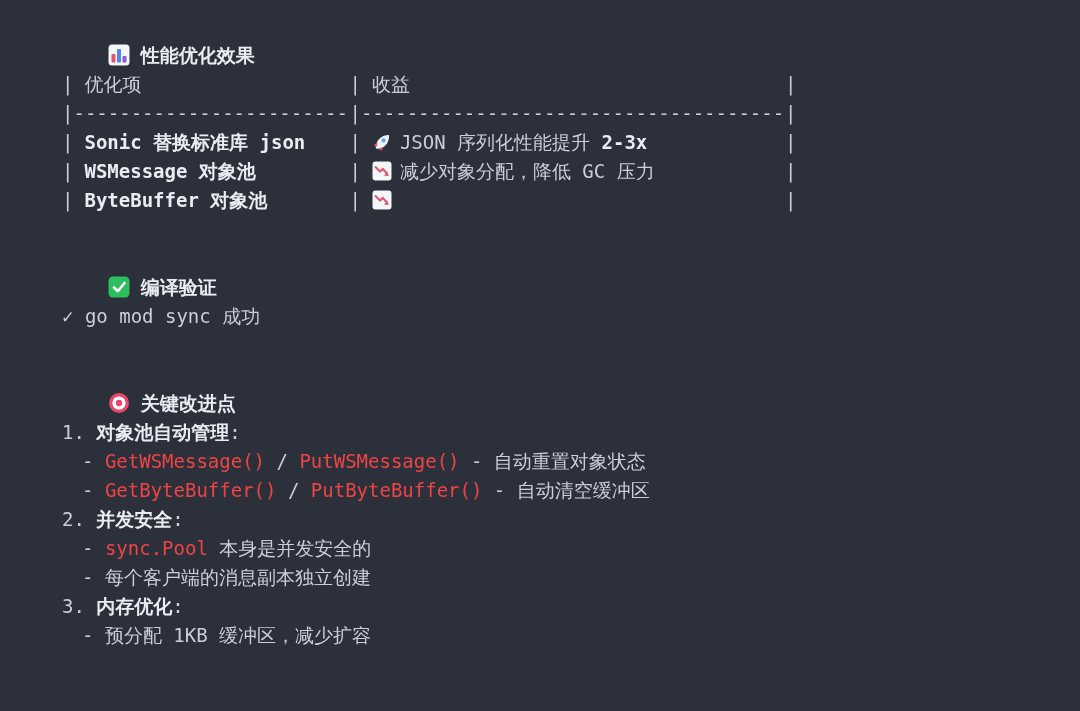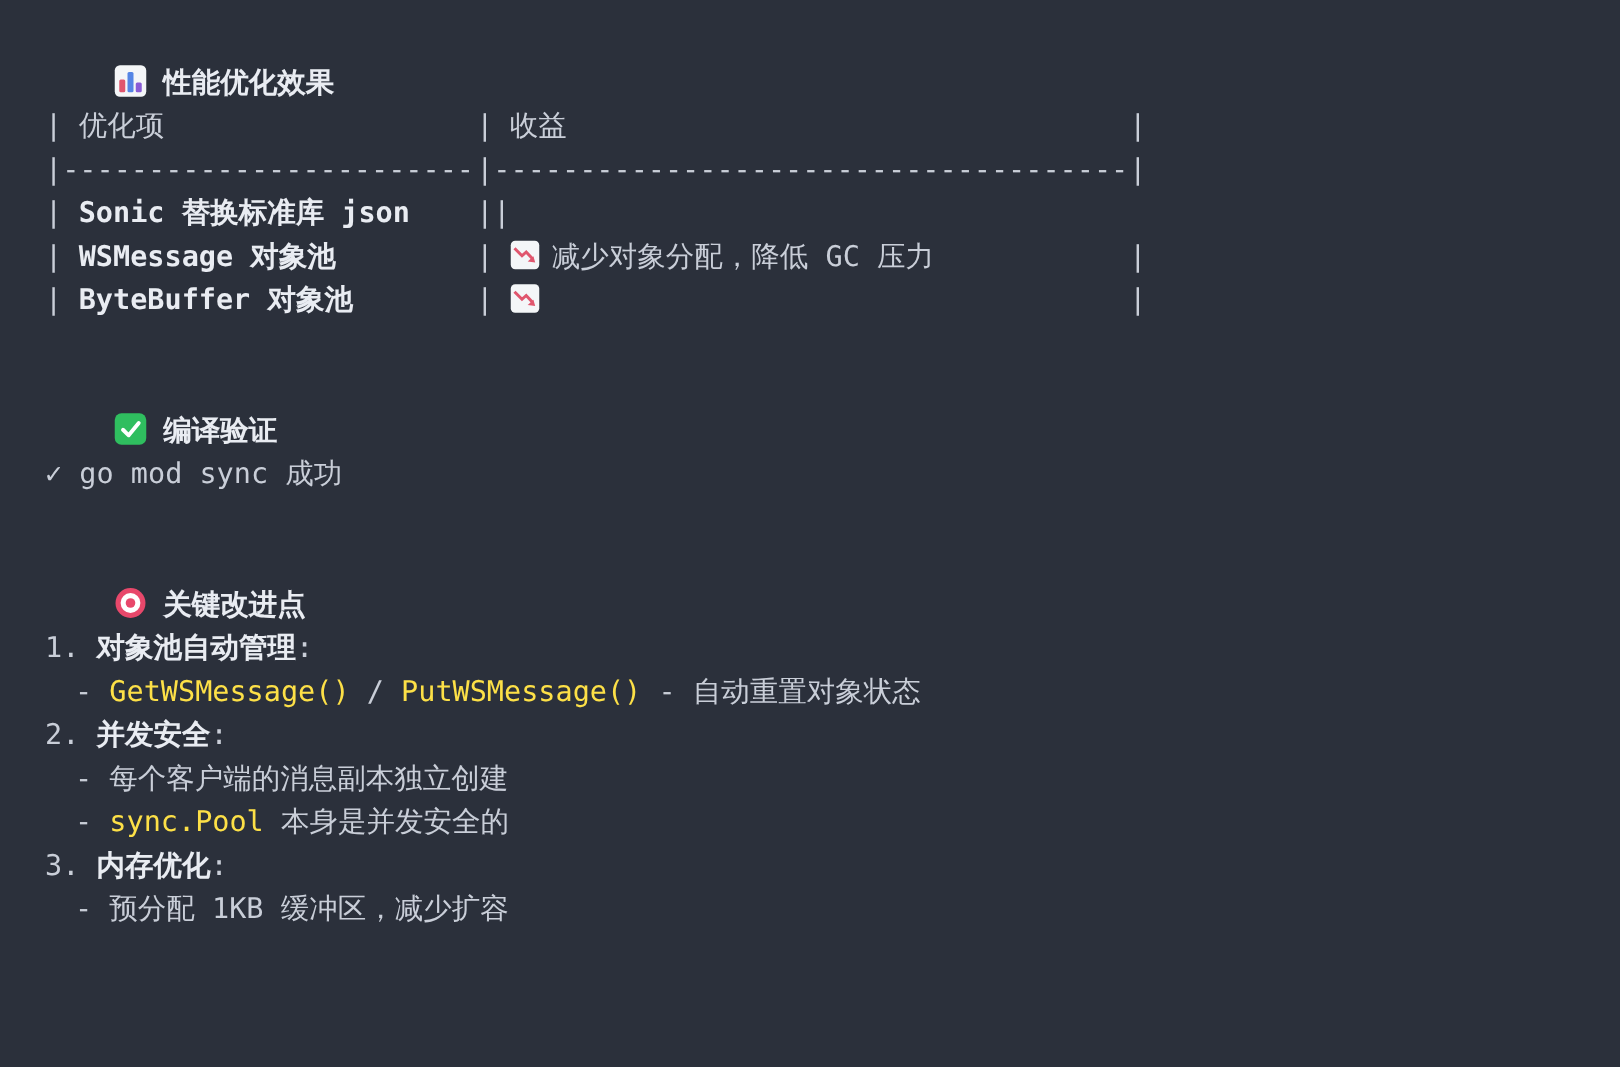--- a/index.html
+++ b/index.html
@@ -7,24 +7,24 @@
   body {
     width: 1080px;
     height: 711px;
     background: #2b303b;
     color: #c9ced8;
     font-family: "DejaVu Sans Mono", "Liberation Mono", monospace;
     font-size: 19px;
     line-height: 29px;
     overflow: hidden;
   }
-  .page { padding: 12px 20px 0 30px; }
+  .page { padding: 12px 20px 0 30px; margin-left: 32px; }
   .line { white-space: pre; height: 29px; }
   .bold { font-weight: 700; color: #e9ecf2; }
-  .code { color: #fde047; text-align: right; }
+  .code { color: #ef4444; text-align: right; }
   .h-icon { margin-right: 11px; vertical-align: -4px; }
   .cicon { margin-right: 8px; vertical-align: -3px; }
   .mt { margin-top: 29px; }
   .trow { display: flex; height: 29px; white-space: pre; align-items: flex-start; }
   .pipe { flex: none; }
   .cell { flex: none; overflow: hidden; height: 29px; white-space: pre; }
   .c1 { width: 276px; padding-left: 11px; }
   .c2 { width: 424px; padding-left: 11px; }
   .sep .c1, .sep .c2 { padding-left: 0; }
   .sub { padding-left: 20px; }
@@ -55,20 +55,26 @@
       <span class="pipe">|</span>
       <span class="cell c1">--------------------------------------------------------------------------------</span>
       <span class="pipe">|</span>
       <span class="cell c2">--------------------------------------------------------------------------------</span>
       <span class="pipe">|</span>
     </div>
     <div class="trow">
       <span class="pipe">|</span>
       <span class="cell c1 bold">Sonic 替换标准库 json</span>
       <span class="pipe">|</span>
+      <span class="cell c2"><svg class="cicon" width="20" height="20" viewBox="0 0 20 20">
+            <path d="M17 3 C17.4 9 14.5 14.3 8.8 16.3 C7 16.9 5.2 17 4 16.6 C3.6 15.4 3.7 13.6 4.3 11.8 C6.3 6.1 11 3 17 3 Z" fill="#eef1f5"></path>
+            <circle cx="11.6" cy="8.4" r="2.1" fill="#69a7e8"></circle>
+            <path d="M5.6 10.3 L1.6 13.2 L5 14.6 Z" fill="#e0566e"></path>
+            <path d="M9.7 14.9 L6.9 19 L10.9 17.6 Z" fill="#e0566e"></path>
+          </svg><span>JSON 序列化性能提升 </span><span class="bold">2-3x</span></span>
       <span class="pipe">|</span>
     </div>
     <div class="trow">
       <span class="pipe">|</span>
       <span class="cell c1 bold">WSMessage 对象池</span>
       <span class="pipe">|</span>
       <span class="cell c2"><svg class="cicon" width="20" height="20" viewBox="0 0 20 20">
             <rect x="0.5" y="0.5" width="19" height="19" rx="3" fill="#f4f6f8"></rect>
             <path d="M3 5.5 L8 10.5 L10.8 8 L15 12.5" stroke="#e0566e" stroke-width="2" fill="none"></path>
             <path d="M16.8 15 L11.8 14.4 L15.6 10.9 Z" fill="#e0566e"></path>
@@ -103,22 +109,23 @@
     <svg class="h-icon" width="22" height="22" viewBox="0 0 22 22">
       <circle cx="11" cy="11" r="10" fill="#e8486b"></circle>
       <circle cx="11" cy="11" r="6.6" fill="#ffffff"></circle>
       <circle cx="11" cy="11" r="3.2" fill="#e8486b"></circle>
     </svg><span class="bold">关键改进点</span>
   </div>
 
   <div class="mt">
     <div class="line"><span>1. </span><span class="bold">对象池自动管理</span><span>:</span></div>
     <div class="line sub"><span>- </span><span class="code">GetWSMessage()</span><span> / </span><span class="code">PutWSMessage()</span><span> - 自动重置对象状态</span></div>
+    <div class="line sub"><span>- </span><span class="code">GetByteBuffer()</span><span> / </span><span class="code">PutByteBuffer()</span><span> - 自动清空缓冲区</span></div>
 
     <div class="line"><span>2. </span><span class="bold">并发安全</span><span>:</span></div>
+    <div class="line sub"><span>- </span><span class="code">sync.Pool</span><span> 本身是并发安全的</span></div>
     <div class="line sub"><span>- </span><span>每个客户端的消息副本独立创建</span></div>
-    <div class="line sub"><span>- </span><span class="code">sync.Pool</span><span> 本身是并发安全的</span></div>
 
     <div class="line"><span>3. </span><span class="bold">内存优化</span><span>:</span></div>
     <div class="line sub"><span>- </span><span>预分配 1KB 缓冲区，减少扩容</span></div>
   </div>
 
 </div>
 
 </body></html>

